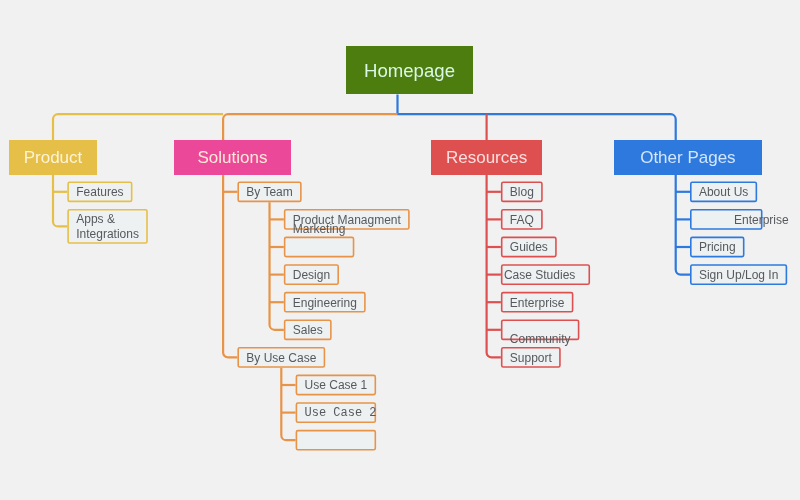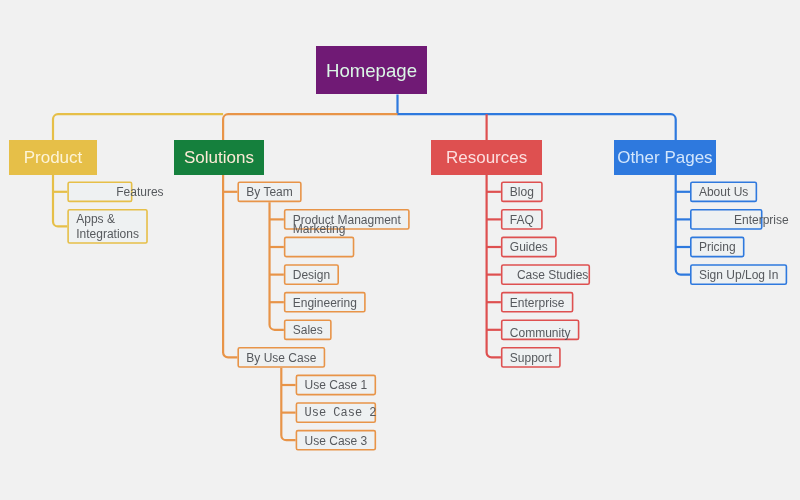--- a/index.html
+++ b/index.html
@@ -66,36 +66,36 @@
 <path class="wire" d="M486.6 247.0H500.9" stroke="#de5050"></path>
 <path class="wire" d="M486.6 274.6H500.9" stroke="#de5050"></path>
 <path class="wire" d="M486.6 302.2H500.9" stroke="#de5050"></path>
 <path class="wire" d="M486.6 329.8H500.9" stroke="#de5050"></path>
 <path class="wire" d="M486.6 174.7V352.4a5.0 5.0 0 0 0 5.0 5.0H500.9" stroke="#de5050"></path>
 <path class="wire" d="M675.7 191.8H690.0" stroke="#2e79de"></path>
 <path class="wire" d="M675.7 219.4H690.0" stroke="#2e79de"></path>
 <path class="wire" d="M675.7 247.0H690.0" stroke="#2e79de"></path>
 <path class="wire" d="M675.7 174.7V269.6a5.0 5.0 0 0 0 5.0 5.0H690.0" stroke="#2e79de"></path>
 </svg>
-<div class="node root" style="left:316px;top:46.0px;width:111px;height:48.4px;font-size:18.6px;background:#701a75;color:#dbf7e6">
+<div class="node root" style="left:346px;top:46.0px;width:127.0px;height:48.4px;font-size:18.6px;background:#4d7c0f;color:#dbf7e6">
       <span class="lbl">Homepage</span>
     </div>
 <div class="node branch" style="left:8.97px;top:140.3px;width:88.05px;height:34.4px;font-size:17.0px;background:#e6bf48;color:#fdf4d8">
       <span class="lbl">Product</span>
     </div>
-<div class="node branch" style="left:174.0px;top:140.3px;width:90px;height:34.4px;font-size:17.0px;background:#15803d;color:#fdead6">
+<div class="node branch" style="left:174.0px;top:140.3px;width:117px;height:34.4px;font-size:17.0px;background:#ec4899;color:#fdead6">
       <span class="lbl">Solutions</span>
     </div>
 <div class="node branch" style="left:431.2px;top:140.3px;width:110.81px;height:34.4px;font-size:17.0px;background:#de5050;color:#fcdede">
       <span class="lbl">Resources</span>
     </div>
-<div class="node branch" style="left:613.9px;top:140.3px;width:102px;height:34.4px;font-size:17.0px;background:#2e79de;color:#d3e6fc">
+<div class="node branch" style="left:613.9px;top:140.3px;width:148px;height:34.4px;font-size:17.0px;background:#2e79de;color:#d3e6fc">
       <span class="lbl">Other Pages</span>
     </div>
-<div class="node leaf" style="left:67.3px;top:181.4px;width:67px;height:20.8px;margin-left:40px;">
+<div class="node leaf" style="left:67.3px;top:181.4px;width:67px;height:20.8px;">
       <span class="lbl">Features</span>
     </div>
 <div class="node leaf" style="left:67.3px;top:209.0px;width:80.52px;height:34.8px;">
       <span class="lbl">Apps &amp;
 Integrations</span>
     </div>
 <div class="node leaf" style="left:237.4px;top:181.4px;width:64.27px;height:20.8px;">
       <span class="lbl">By Team</span>
     </div>
 <div class="node leaf" style="left:283.84px;top:209.0px;width:125.86px;height:20.8px;">
@@ -115,39 +115,36 @@
     </div>
 <div class="node leaf" style="left:237.4px;top:347.0px;width:87.83px;height:20.8px;">
       <span class="lbl">By Use Case</span>
     </div>
 <div class="node leaf" style="left:295.61px;top:374.6px;width:80.5px;height:20.8px;">
       <span class="lbl">Use Case 1</span>
     </div>
 <div class="node leaf" style="left:295.61px;top:402.2px;width:80.5px;height:20.8px;font-family:Liberation Mono, monospace;">
       <span class="lbl">Use Case 2</span>
     </div>
-<div class="node leaf" style="left:295.61px;top:429.8px;width:80.5px;height:20.8px;">
-      <span class="lbl">Use Case 3</span>
-    </div>
 <div class="node leaf" style="left:500.9px;top:181.4px;width:41.83px;height:20.8px;">
       <span class="lbl">Blog</span>
     </div>
 <div class="node leaf" style="left:500.9px;top:209.0px;width:41.82px;height:20.8px;">
       <span class="lbl">FAQ</span>
     </div>
 <div class="node leaf" style="left:500.9px;top:236.6px;width:55.83px;height:20.8px;">
       <span class="lbl">Guides</span>
     </div>
-<div class="node leaf" style="left:508px;top:264.2px;width:89.18px;height:20.8px;">
+<div class="node leaf" style="left:495px;top:264.2px;width:89.18px;height:20.8px;">
       <span class="lbl">Case Studies</span>
     </div>
 <div class="node leaf" style="left:500.9px;top:291.8px;width:72.5px;height:20.8px;">
       <span class="lbl">Enterprise</span>
     </div>
-<div class="node leaf" style="left:500.9px;top:319.4px;width:78.49px;height:27px;">
+<div class="node leaf" style="left:500.9px;top:319.4px;width:78.49px;height:27px;align-items:flex-end;">
       <span class="lbl">Community</span>
     </div>
 <div class="node leaf" style="left:500.9px;top:347.0px;width:59.83px;height:20.8px;border-radius:7px;">
       <span class="lbl">Support</span>
     </div>
 <div class="node leaf" style="left:690.0px;top:181.4px;width:67.16px;height:20.8px;">
       <span class="lbl">About Us</span>
     </div>
 <div class="node leaf" style="left:690.0px;top:209.0px;width:72.5px;height:20.8px;padding-left:44px;">
       <span class="lbl">Enterprise</span>

